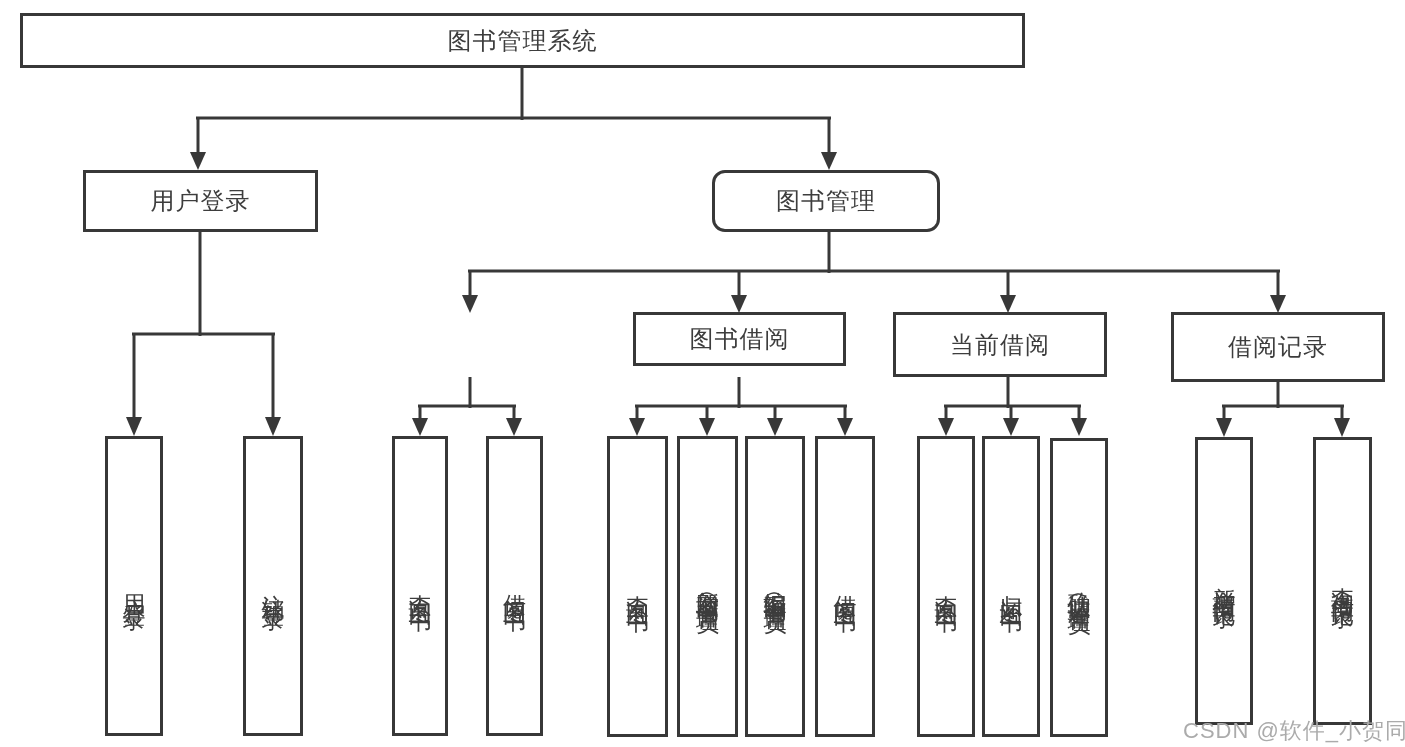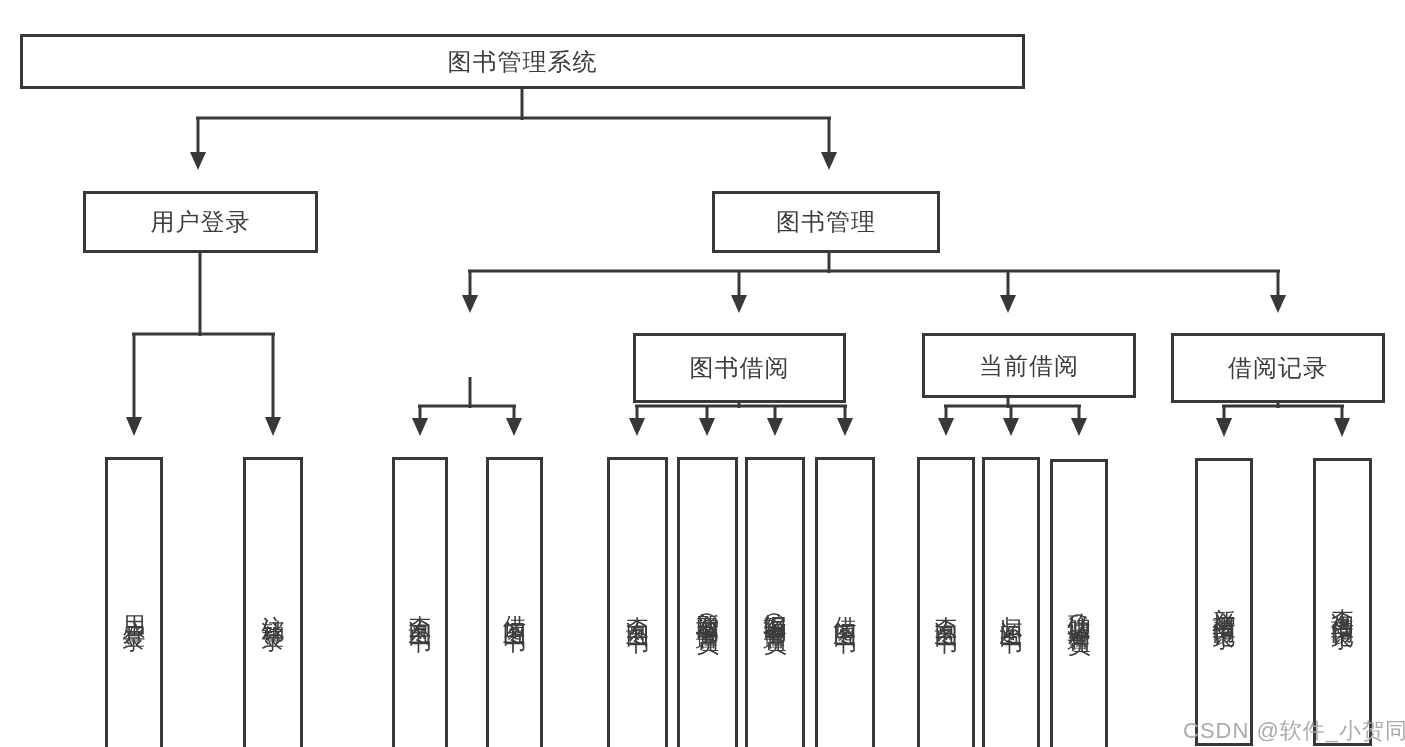--- a/index.html
+++ b/index.html
@@ -19,21 +19,20 @@
   }
   .node {
     position: absolute;
     box-sizing: border-box;
     background: #ffffff;
     border: 3px solid #383838;
     display: flex;
     align-items: center;
     justify-content: center;
     color: #3d3d3d;
-    margin-top: 21px;
   }
   .hnode { font-size: 24px; letter-spacing: 1px; }
   .vnode .vtext {
     writing-mode: vertical-rl;
     font-size: 23px;
     letter-spacing: 5px;
     line-height: 1;
     white-space: nowrap;
   }
   .watermark {
@@ -120,28 +119,28 @@
     </g>
   </svg>
 
   <div class="node hnode" style="left:20px; top:13px; width:1005px; height:55px;">
     <span>图书管理系统</span>
   </div>
 
   <div class="node hnode" style="left:83px; top:170px; width:235px; height:62px;">
     <span>用户登录</span>
   </div>
-  <div class="node hnode" style="left:712px; top:170px; width:228px; height:62px;">
+  <div class="node hnode" style="left:712px; top:170px; width:228px; height:62px;border-radius:13px;">
     <span>图书管理</span>
   </div>
 
-  <div class="node hnode" style="left:633px; top:312px; width:213px; height:70px;">
+  <div class="node hnode" style="left:633px; top:312px; width:213px; height:54px;">
     <span>图书借阅</span>
   </div>
-  <div class="node hnode" style="left:922px; top:312px; width:214px; height:65px;">
+  <div class="node hnode" style="left:893px; top:312px; width:214px; height:65px;">
     <span>当前借阅</span>
   </div>
   <div class="node hnode" style="left:1171px; top:312px; width:214px; height:70px;">
     <span>借阅记录</span>
   </div>
 
   <div class="node vnode" style="left:105px; top:436px; width:58px; height:300px;">
     <span class="vtext">用户登录</span>
   </div>
   <div class="node vnode" style="left:243px; top:436px; width:60px; height:300px;">

